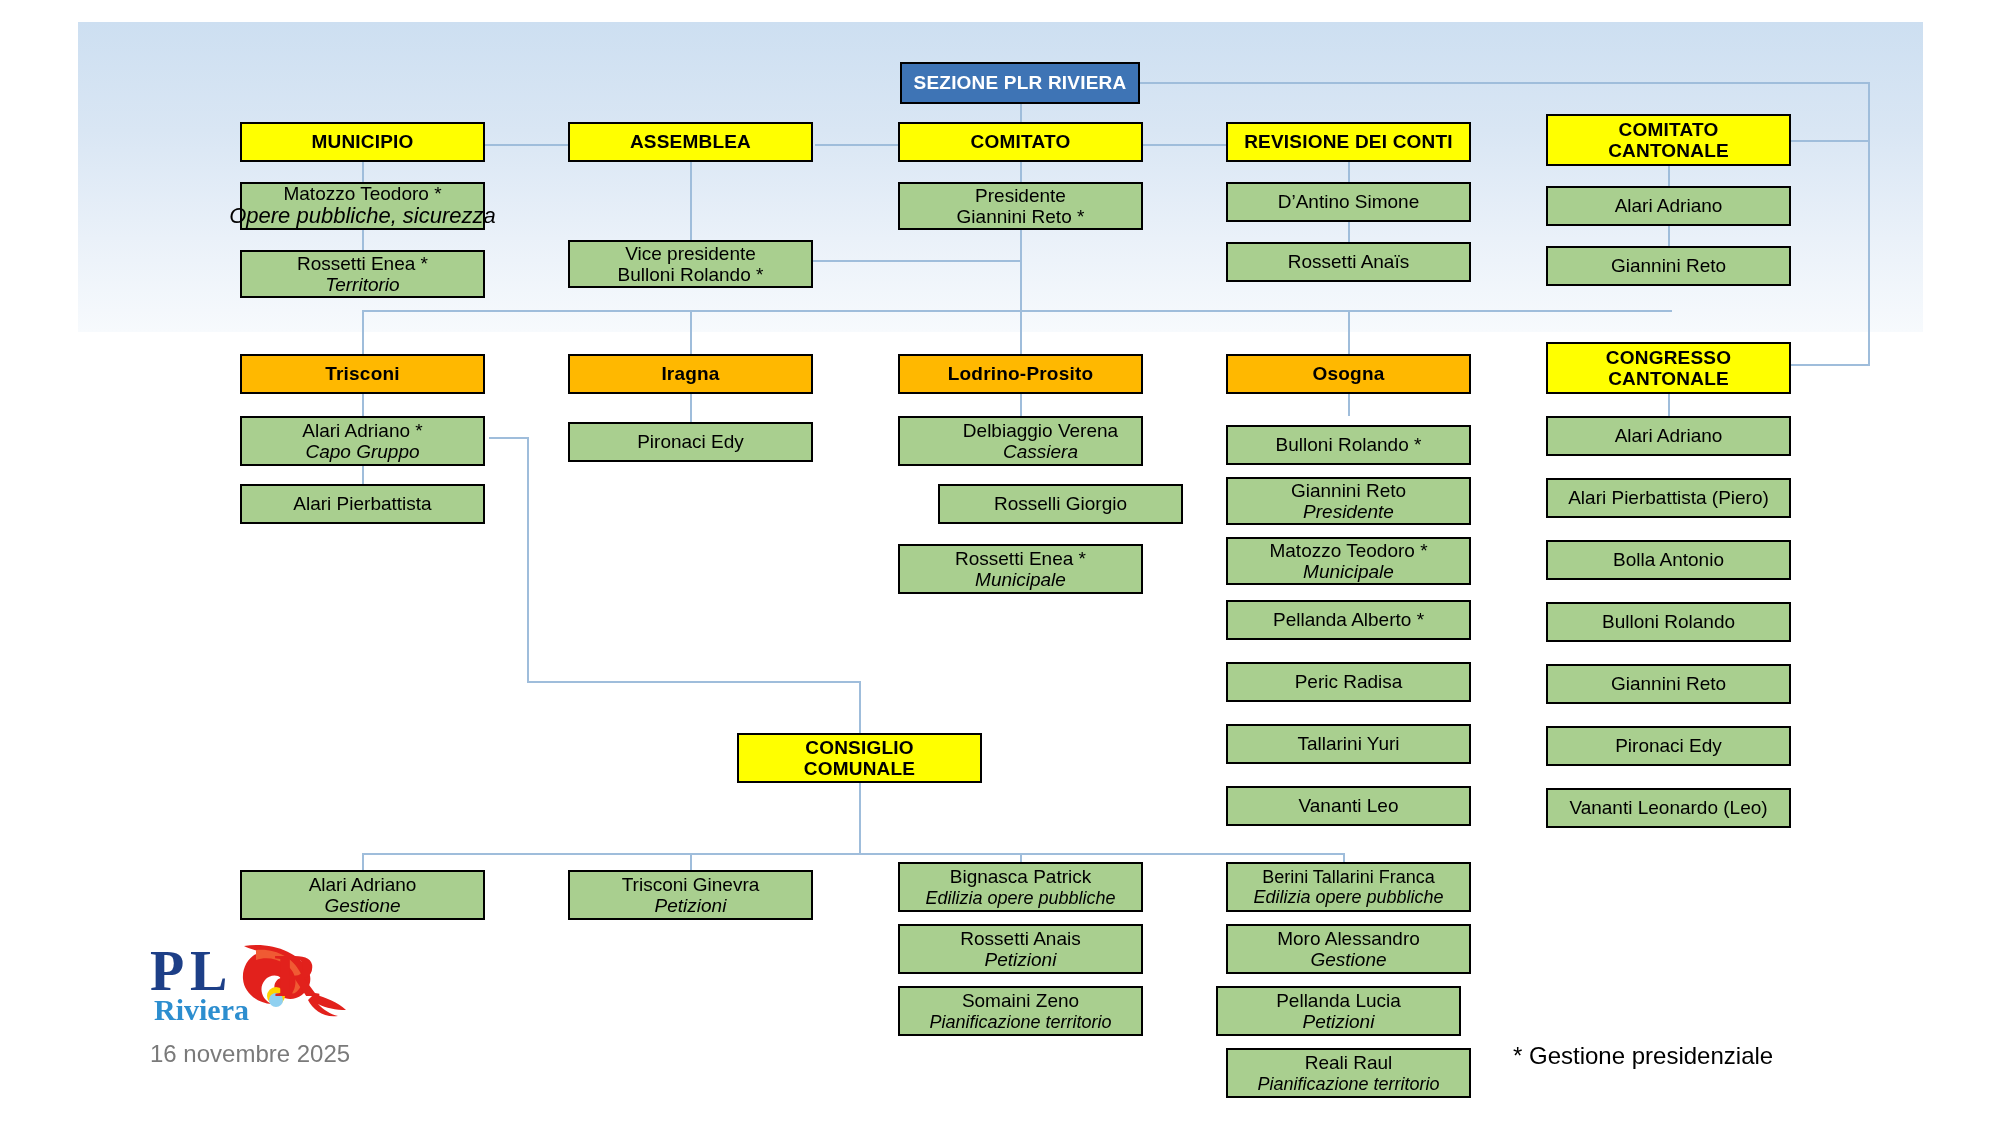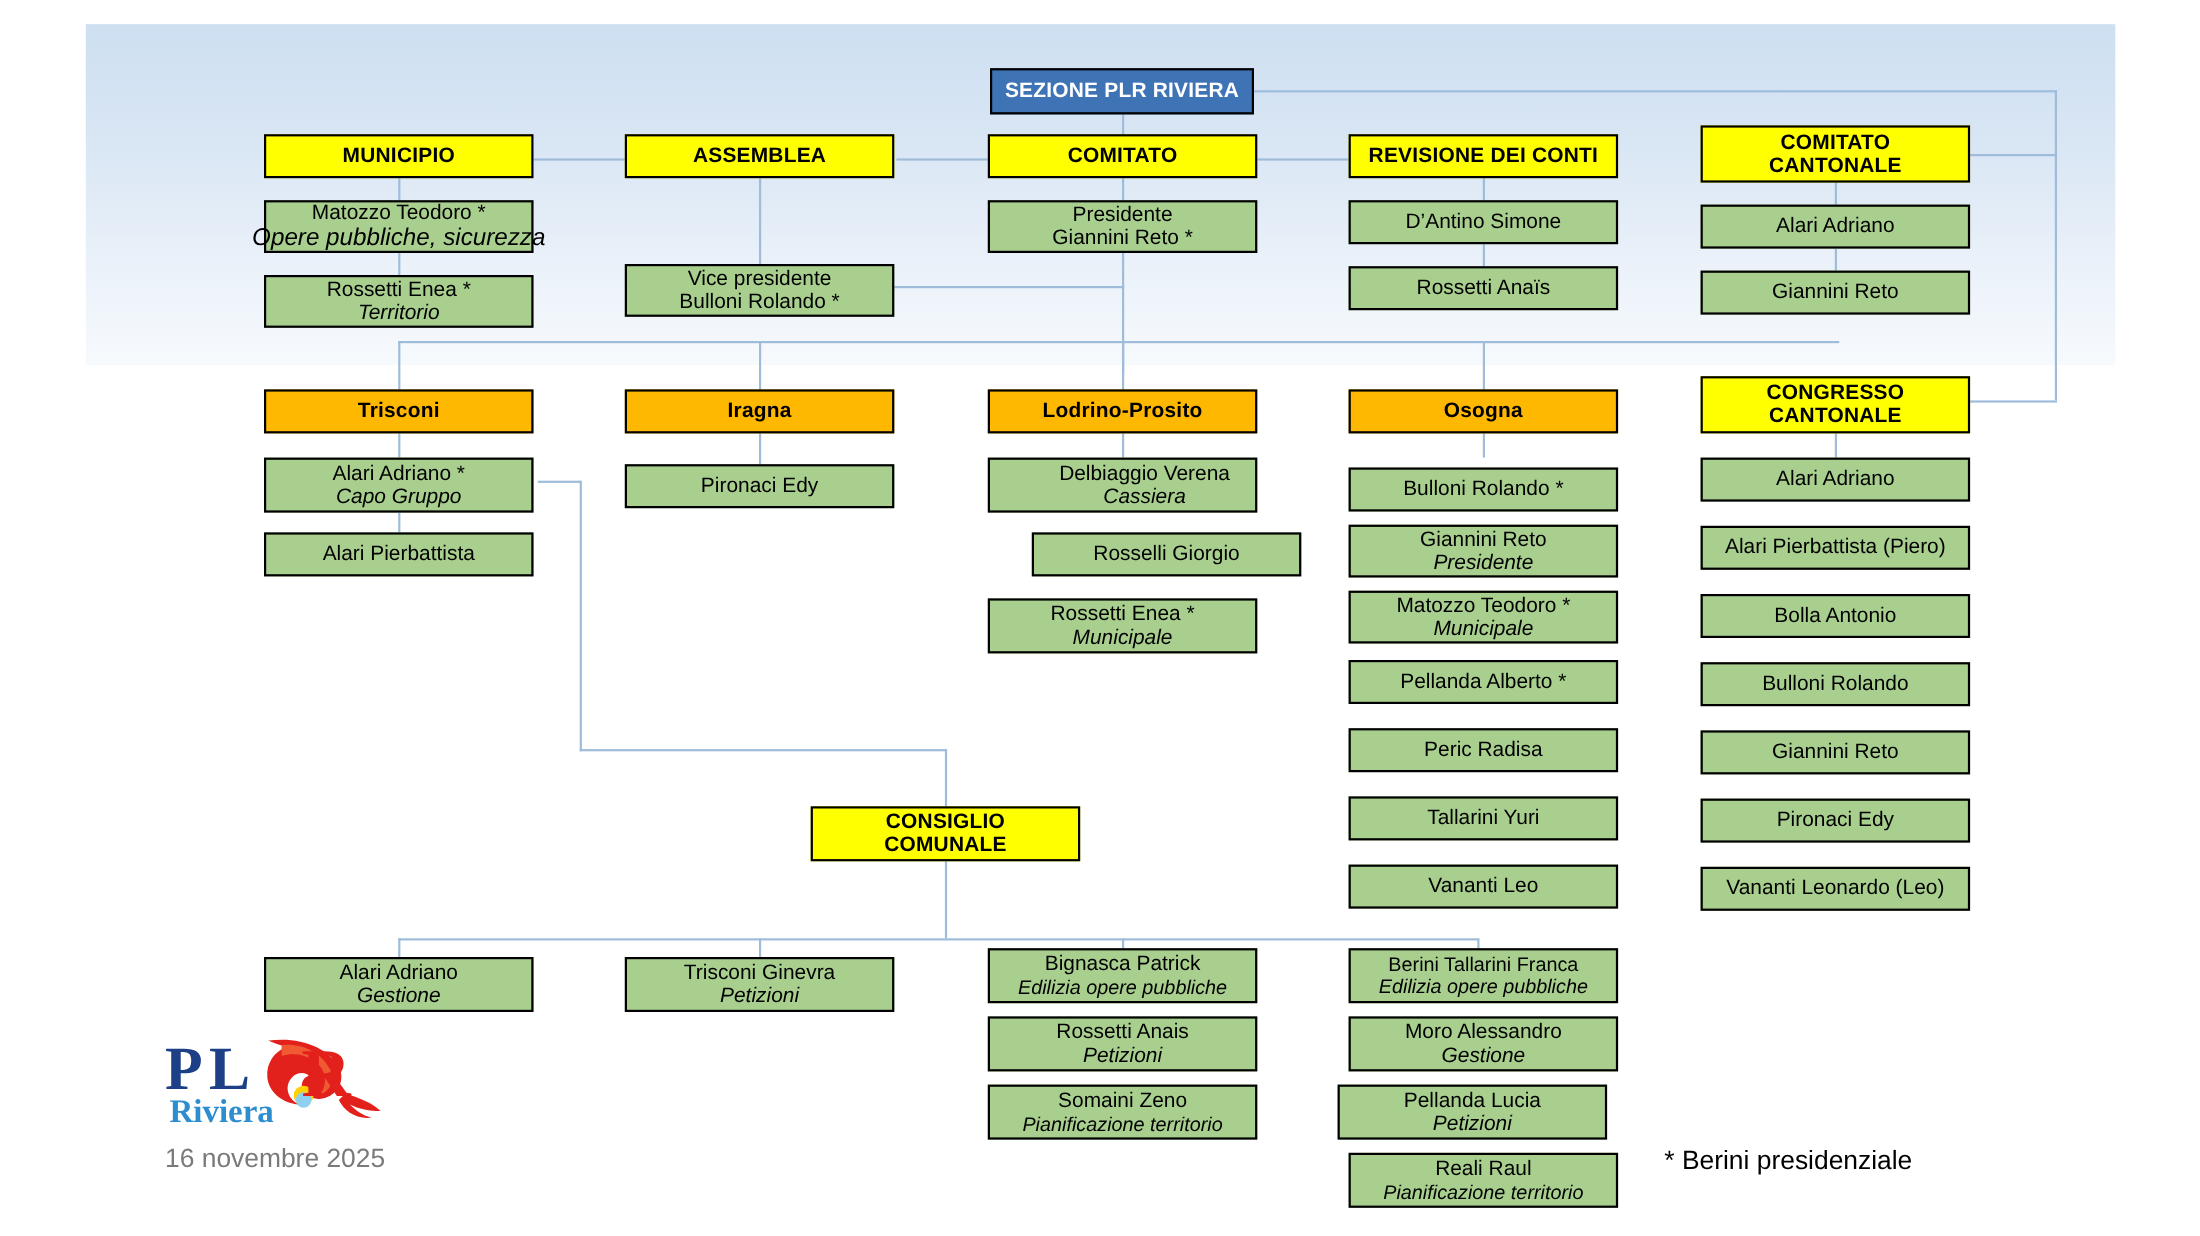--- a/index.html
+++ b/index.html
@@ -335,14 +335,14 @@
       <text x="42" y="50" font-family="'Liberation Serif', serif" font-size="56" font-weight="bold" fill="#1d3f87">L</text>
 
       <text x="126" y="56" font-family="'Liberation Serif', serif" font-size="62" font-weight="bold" fill="#e2211c">R</text>
       <path d="M166 54 C178 58 190 62 198 70 C188 70 178 68 170 64 C176 70 182 74 190 76 C176 78 165 70 160 60 Z" fill="#e2211c"></path>
 
       <text x="6" y="80" font-family="'Liberation Serif', serif" font-size="30" font-weight="bold" fill="#2d8ecf">Riviera</text>
     </svg>
   </div>
   <div id="logo-date">16 novembre 2025</div>
 
-  <div id="legend">* Berini presidenziale</div>
+  <div id="legend">* Gestione presidenziale</div>
 </div>
 
 </body></html>

